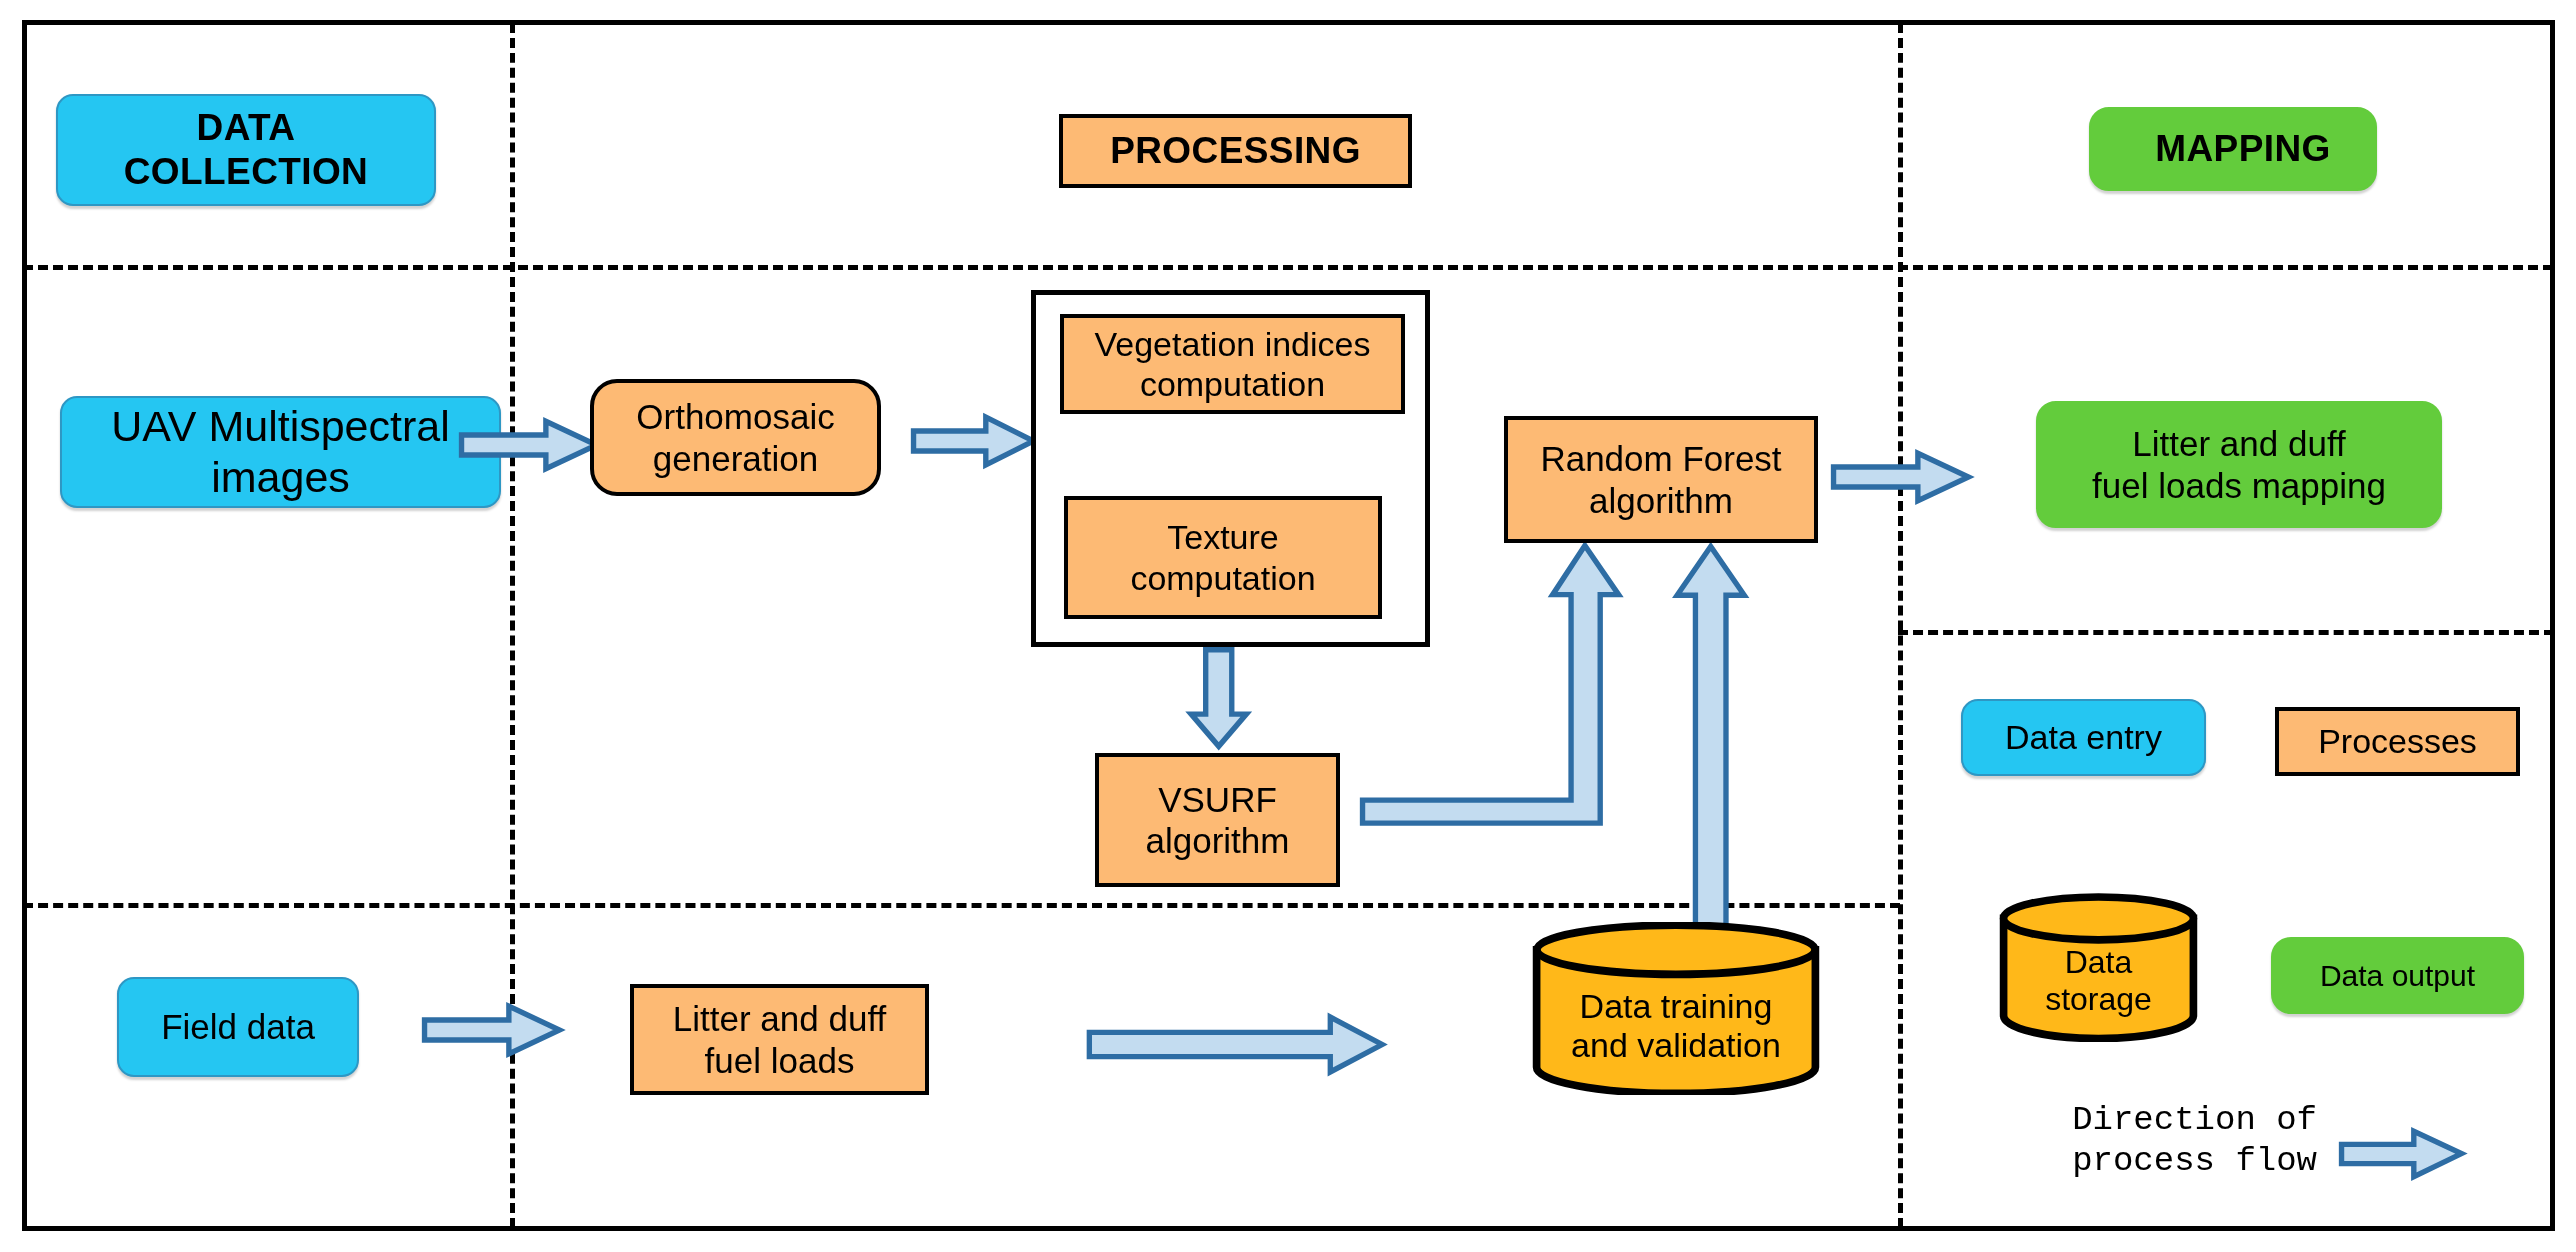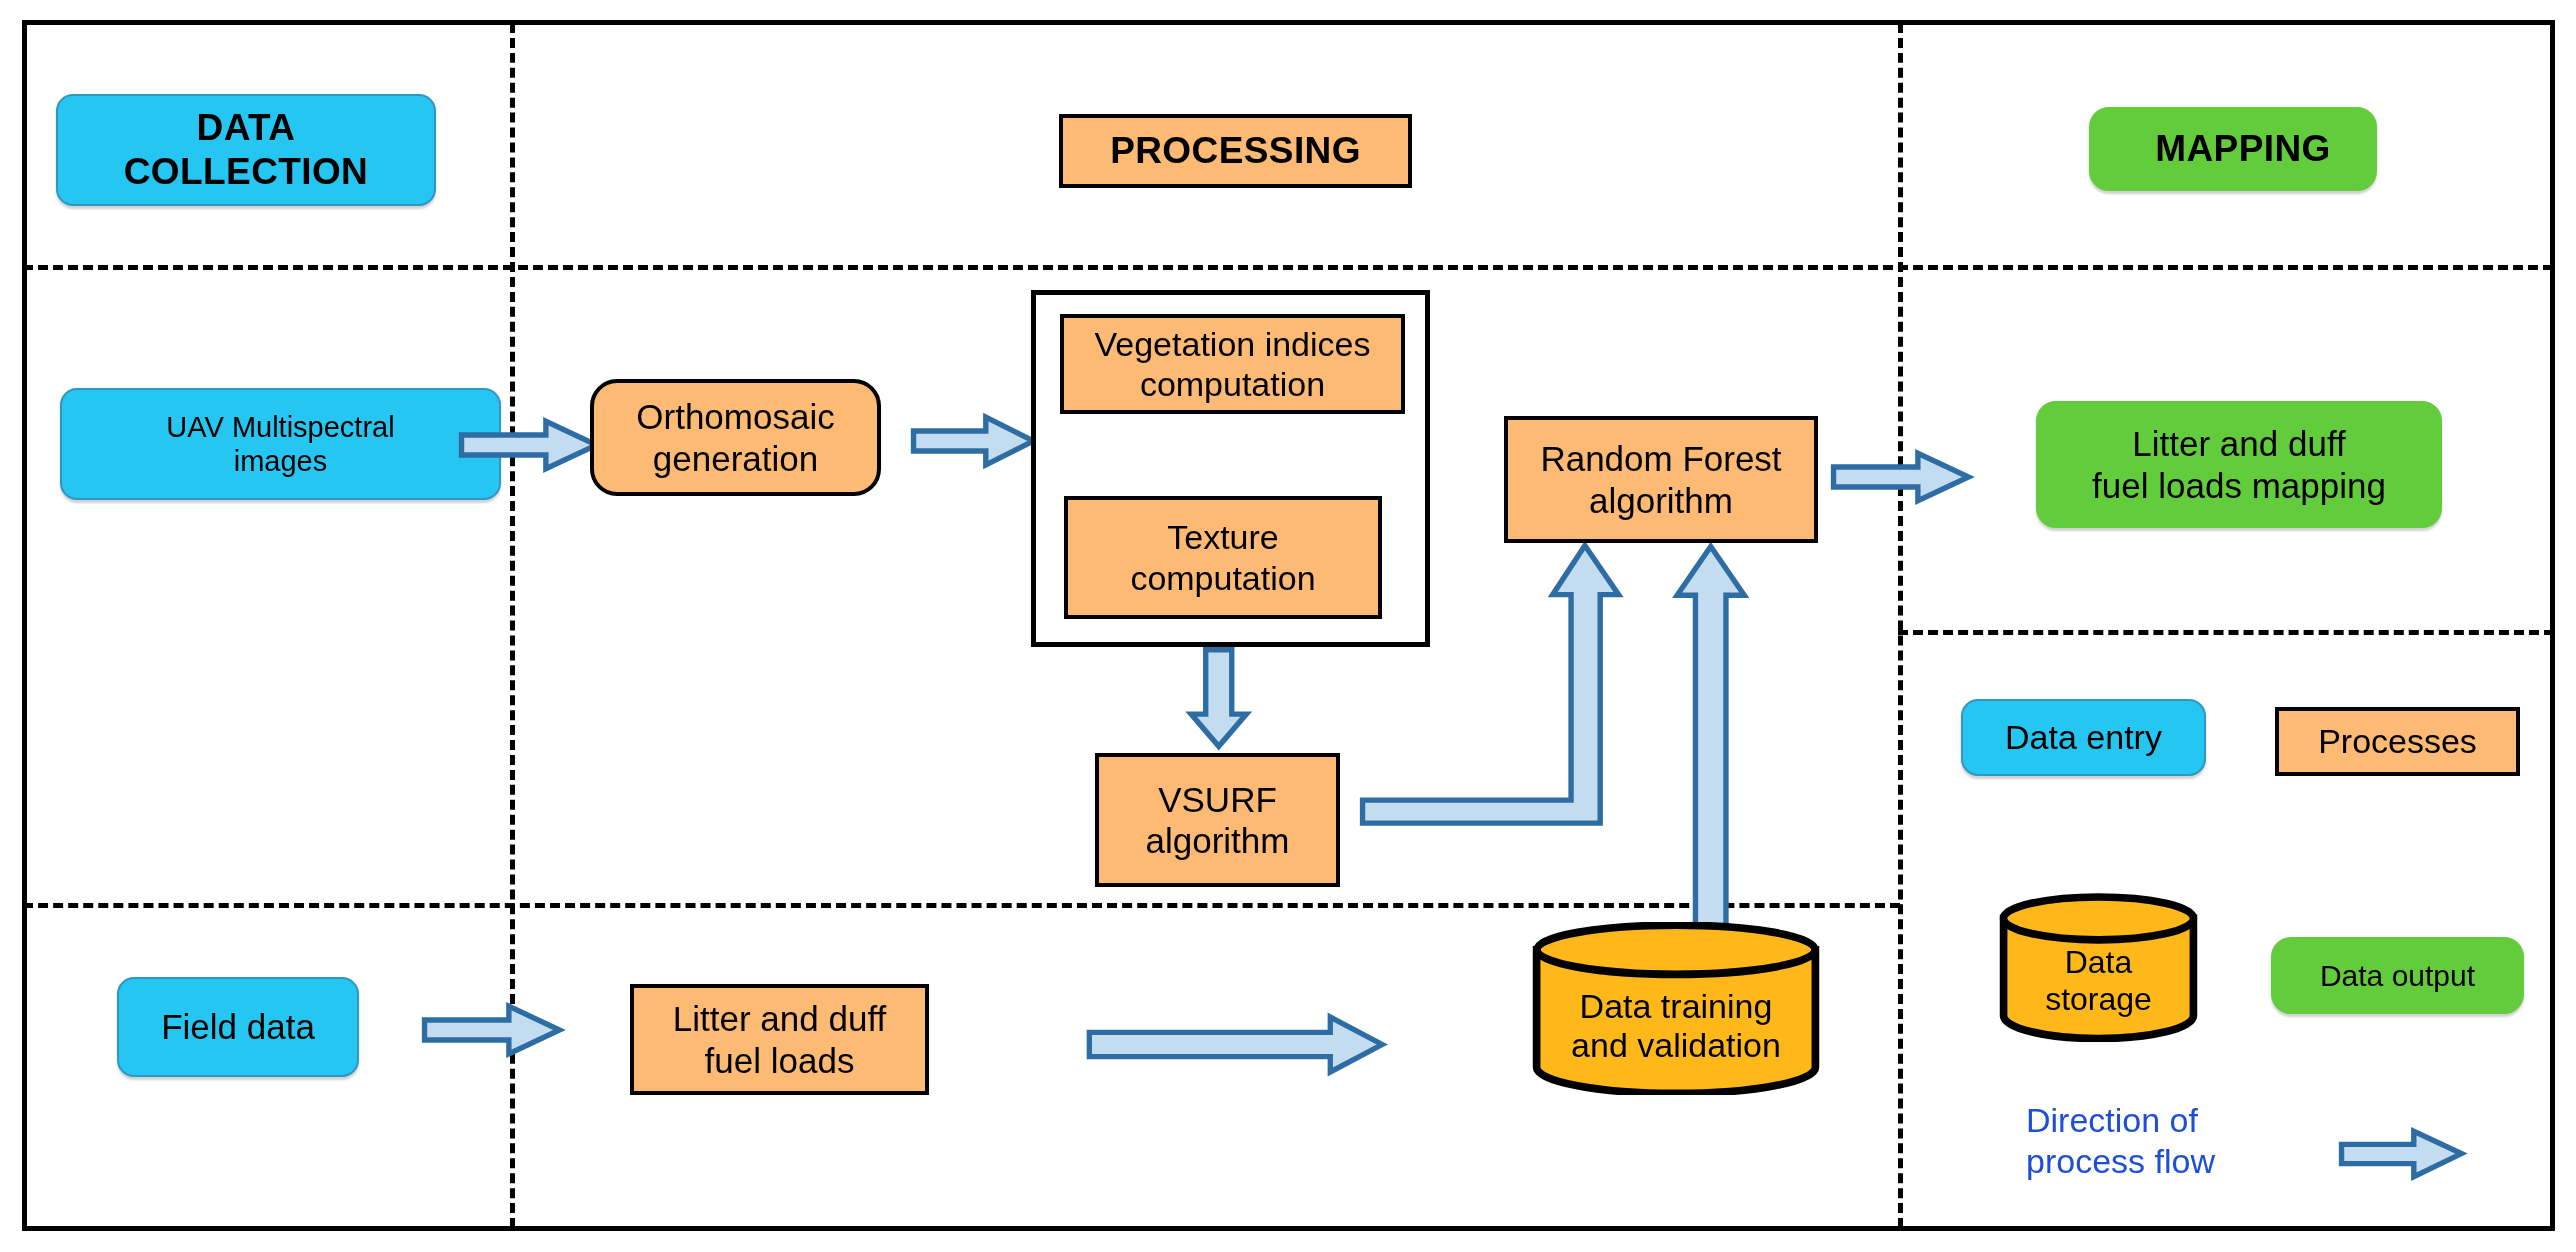--- a/index.html
+++ b/index.html
@@ -82,24 +82,25 @@
     color:#000;
     line-height:1.16;
     white-space:pre-line;
   }
   
   .arrow{position:absolute;}
   .arrow svg{display:block;overflow:visible;}
   
   .legend-text{
     position:absolute;
-    color:#1d4ed8;
-    text-align:left;
+    color:#000000;
+    text-align:right;
     line-height:1.2;
     white-space:pre-line;
+    font-family:Liberation Mono, monospace;
   }
 </style>
 </head>
 <body>
 
 <div id="canvas">
 
   <div class="frame"></div>
 
   <div class="vdash" style="left:510px; top:23px; height:1205px;"></div>
@@ -112,21 +113,21 @@
 
   <div class="hdash" style="left:1898px; top:630px; width:656px;"></div>
 
   <div class="node blue-round hdr" style="left:56px; top:94px; width:380px; height:112px; font-size:37px;">DATA
 COLLECTION</div>
 
   <div class="node orange-rect hdr" style="left:1059px; top:114px; width:353px; height:74px; font-size:37px;">PROCESSING</div>
 
   <div class="node green-round hdr" style="left:2089px; top:107px; width:288px; height:84px; font-size:37px;padding-left:20px;">MAPPING</div>
 
-  <div class="node blue-round" style="left:60px; top:388px; width:441px; height:112px; font-size:29px;">UAV Multispectral
+  <div class="node blue-round" style="left:60px; top:396px; width:441px; height:112px; font-size:43px;">UAV Multispectral
 images</div>
 
   <div class="arrow" style="left:460px; top:418px; width:138px; height:54px;">
     <svg width="138" height="54" viewBox="0 0 180 70">
       <polygon points="2,22 112,22 112,4 178,35 112,66 112,48 2,48" fill="#C3DCF0" stroke="#2E6DA4" stroke-width="7" stroke-linejoin="miter"></polygon>
     </svg>
   </div>
 
   <div class="node orange-rect" style="left:590px; top:379px; width:291px; height:117px; font-size:35px;border-radius:27px;">Orthomosaic
 generation</div>

